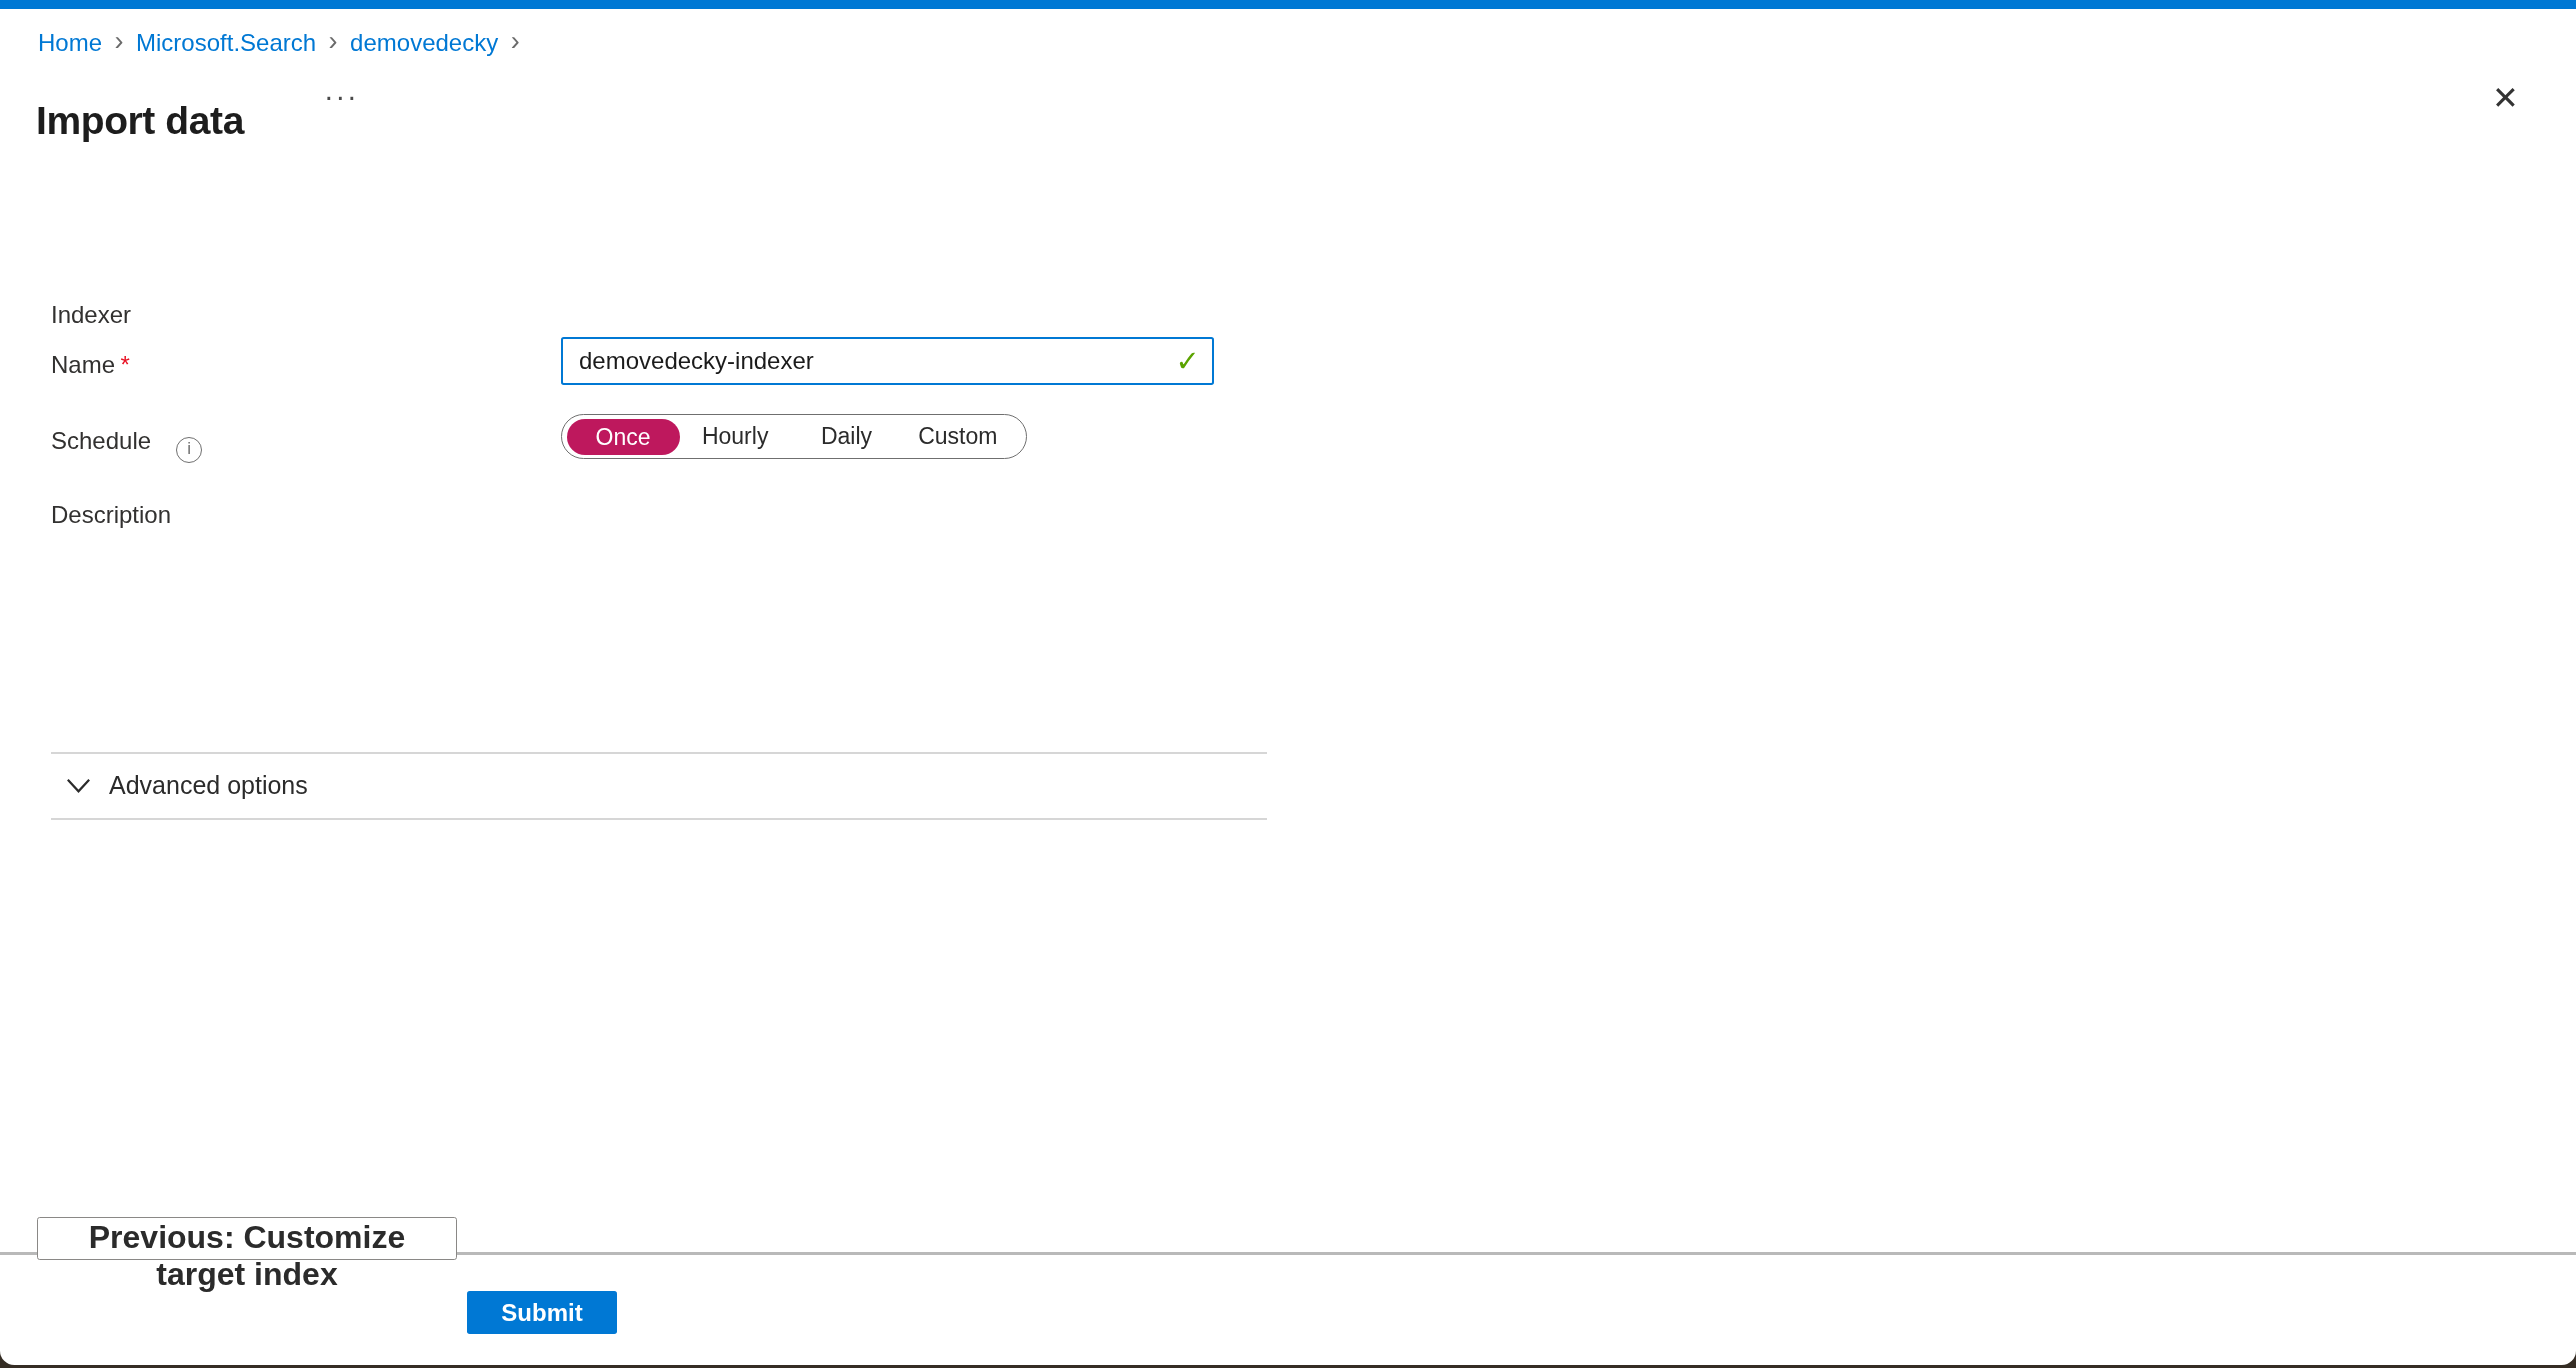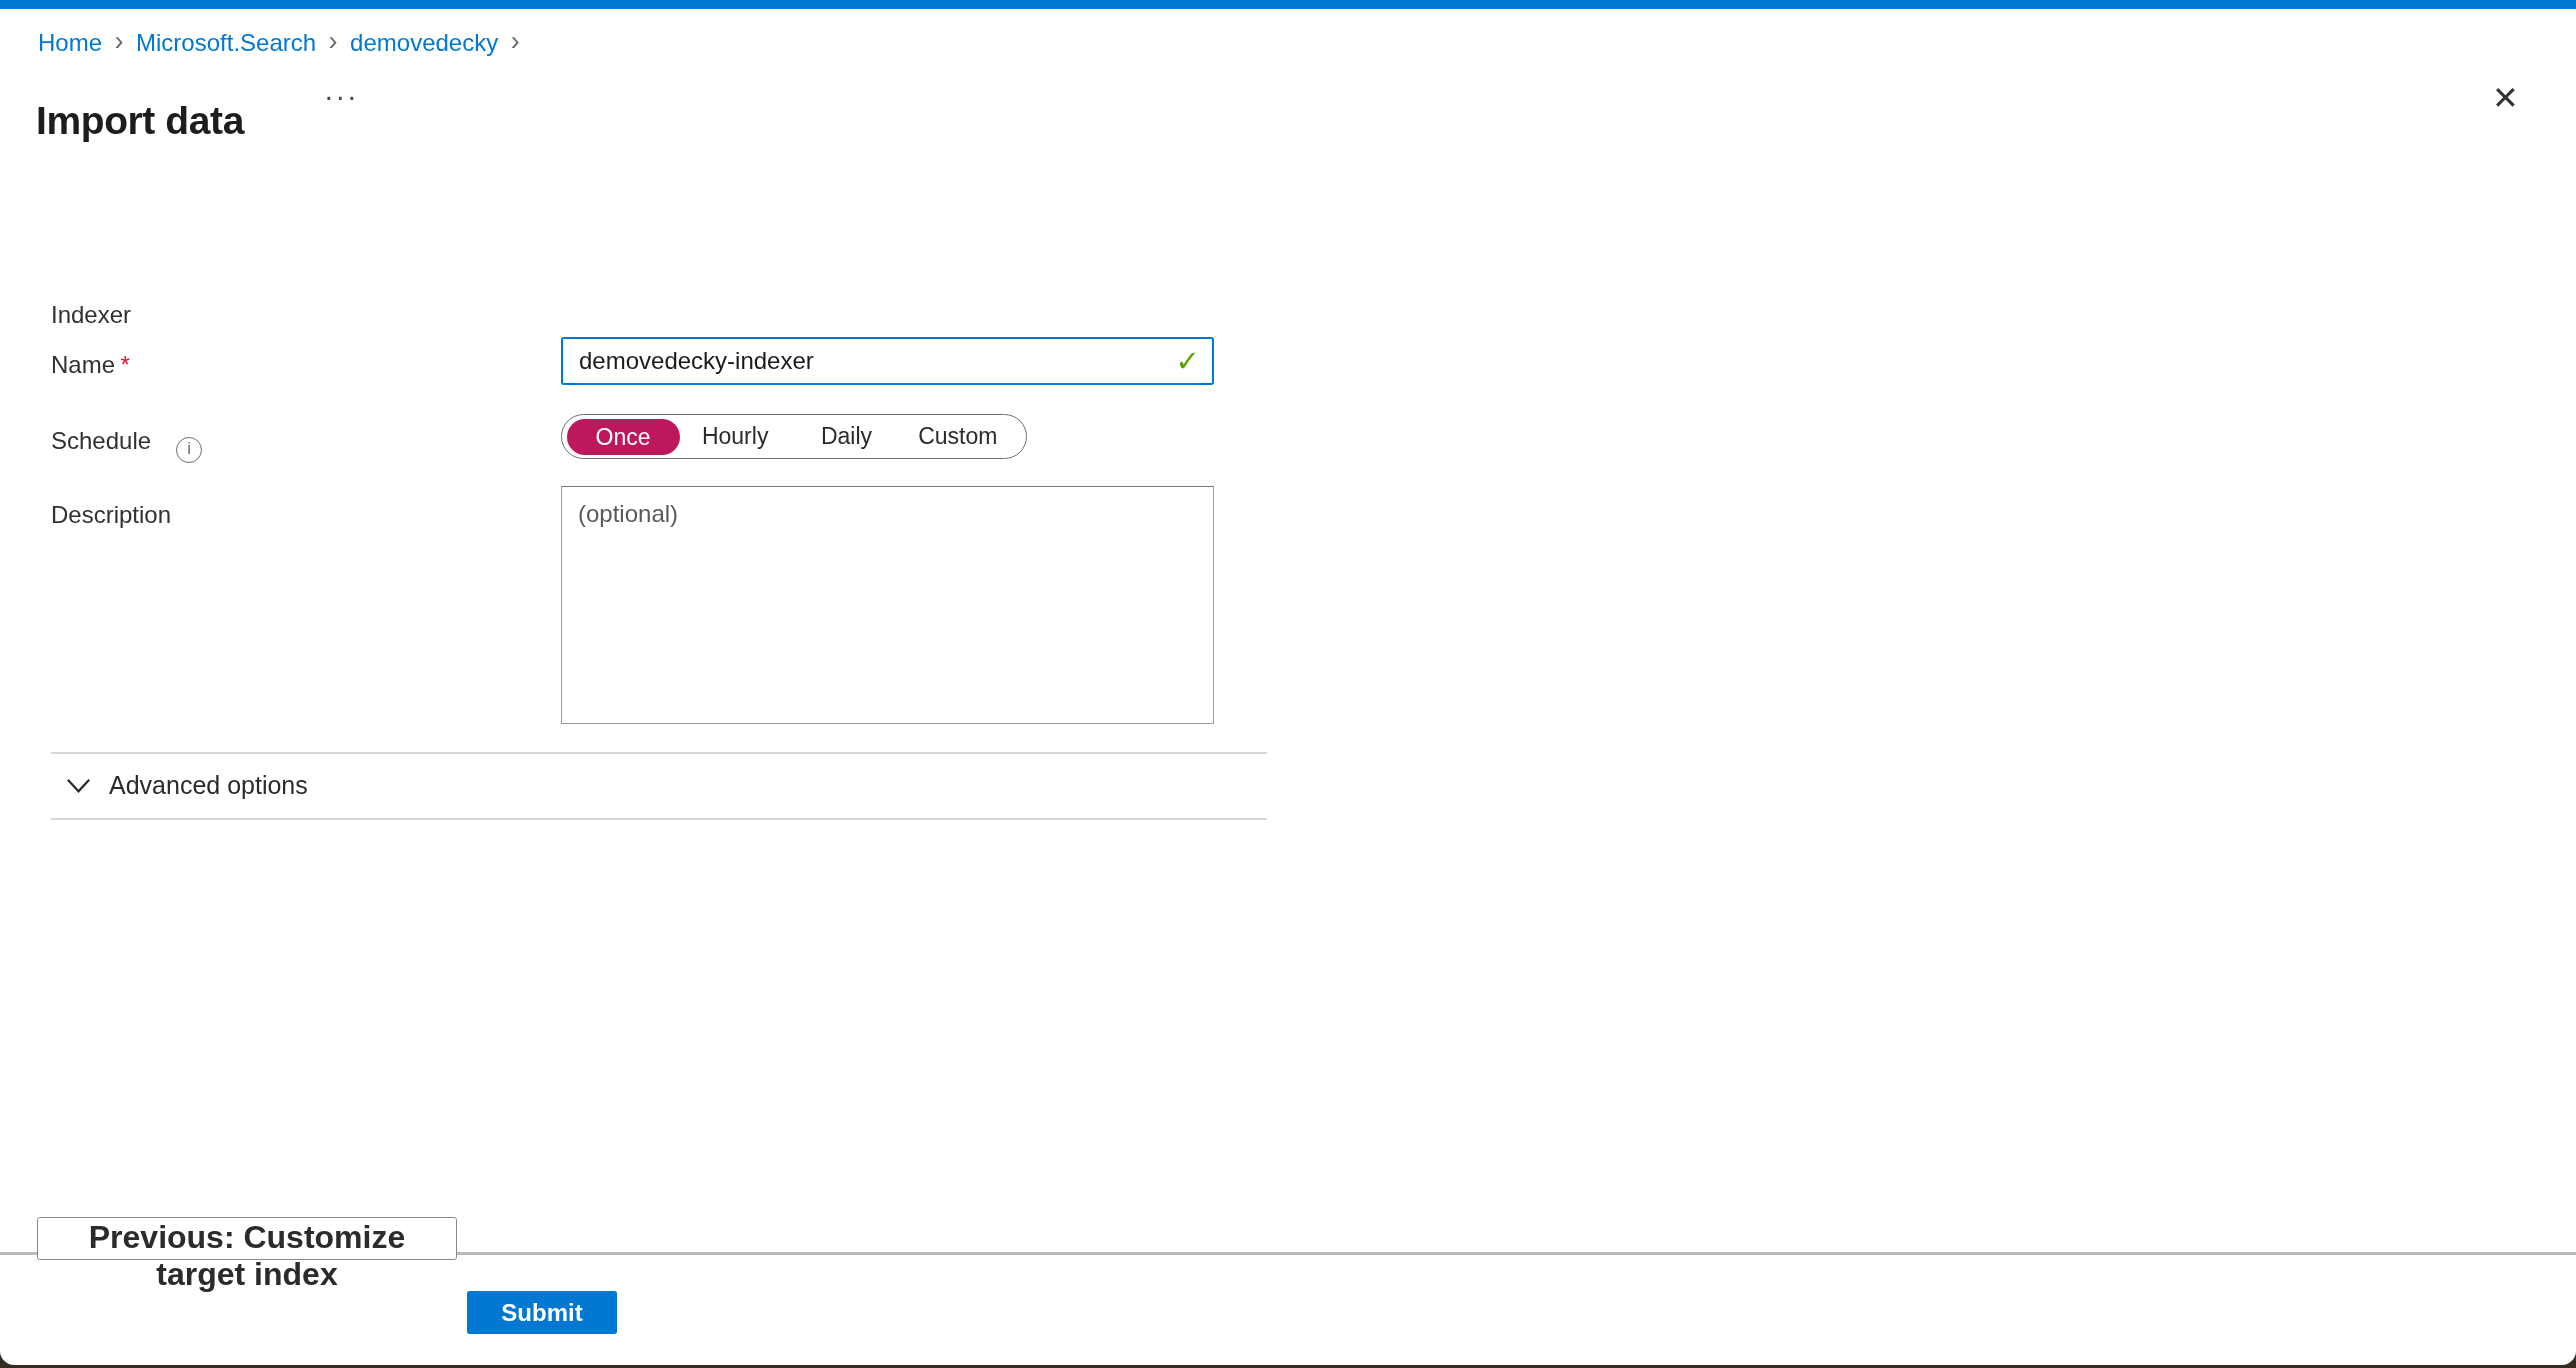--- a/index.html
+++ b/index.html
@@ -188,21 +188,20 @@
     <span>Schedule</span><i class="info-icon">i</i>
   </div>
   <div class="schedule-group">
     <span class="seg selected">Once</span>
     <span class="seg plain">Hourly</span>
     <span class="seg plain">Daily</span>
     <span class="seg plain">Custom</span>
   </div>
 
   <div class="field-label" style="top:501px;">Description</div>
-  <textarea class="desc-textarea" placeholder="(optional)" style=""></textarea>
 
   <div class="divider" style="top:752px;"></div>
   <div class="advanced-row">
     <svg width="25" height="16" viewBox="0 0 28 18">
       <path d="M2 2 L14 15 L26 2" fill="none" stroke="#2b2b2b" stroke-width="2.5"></path>
     </svg>
     <span class="advanced-label">Advanced options</span>
   </div>
   <div class="divider" style="top:818px;"></div>
 

